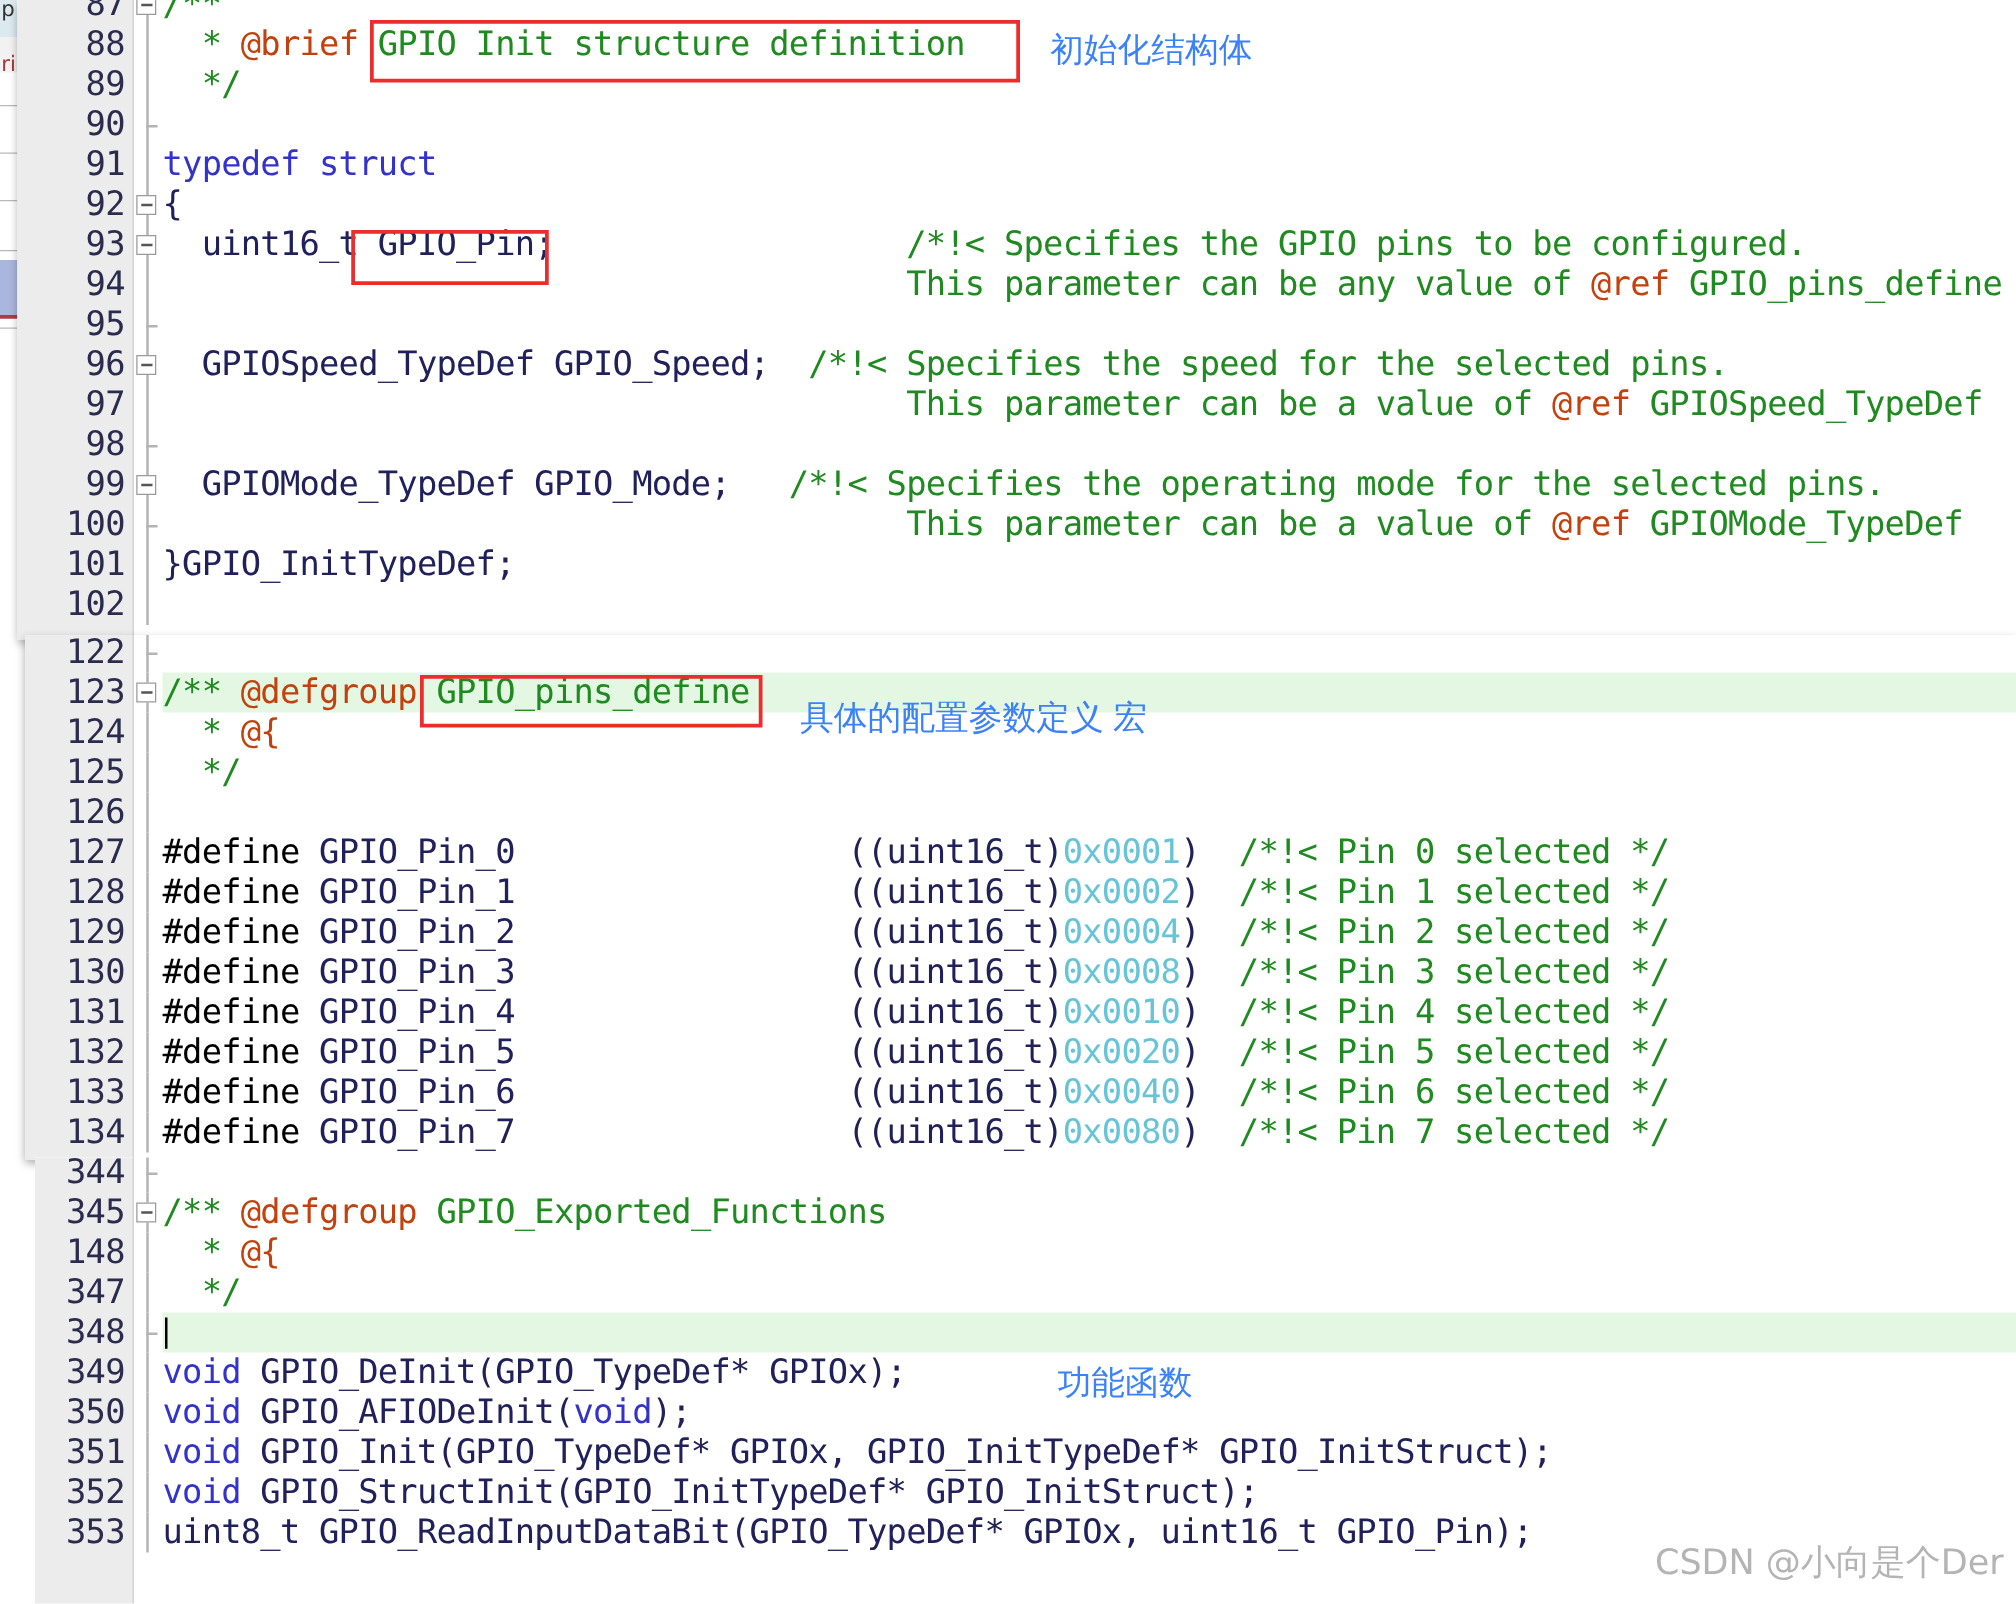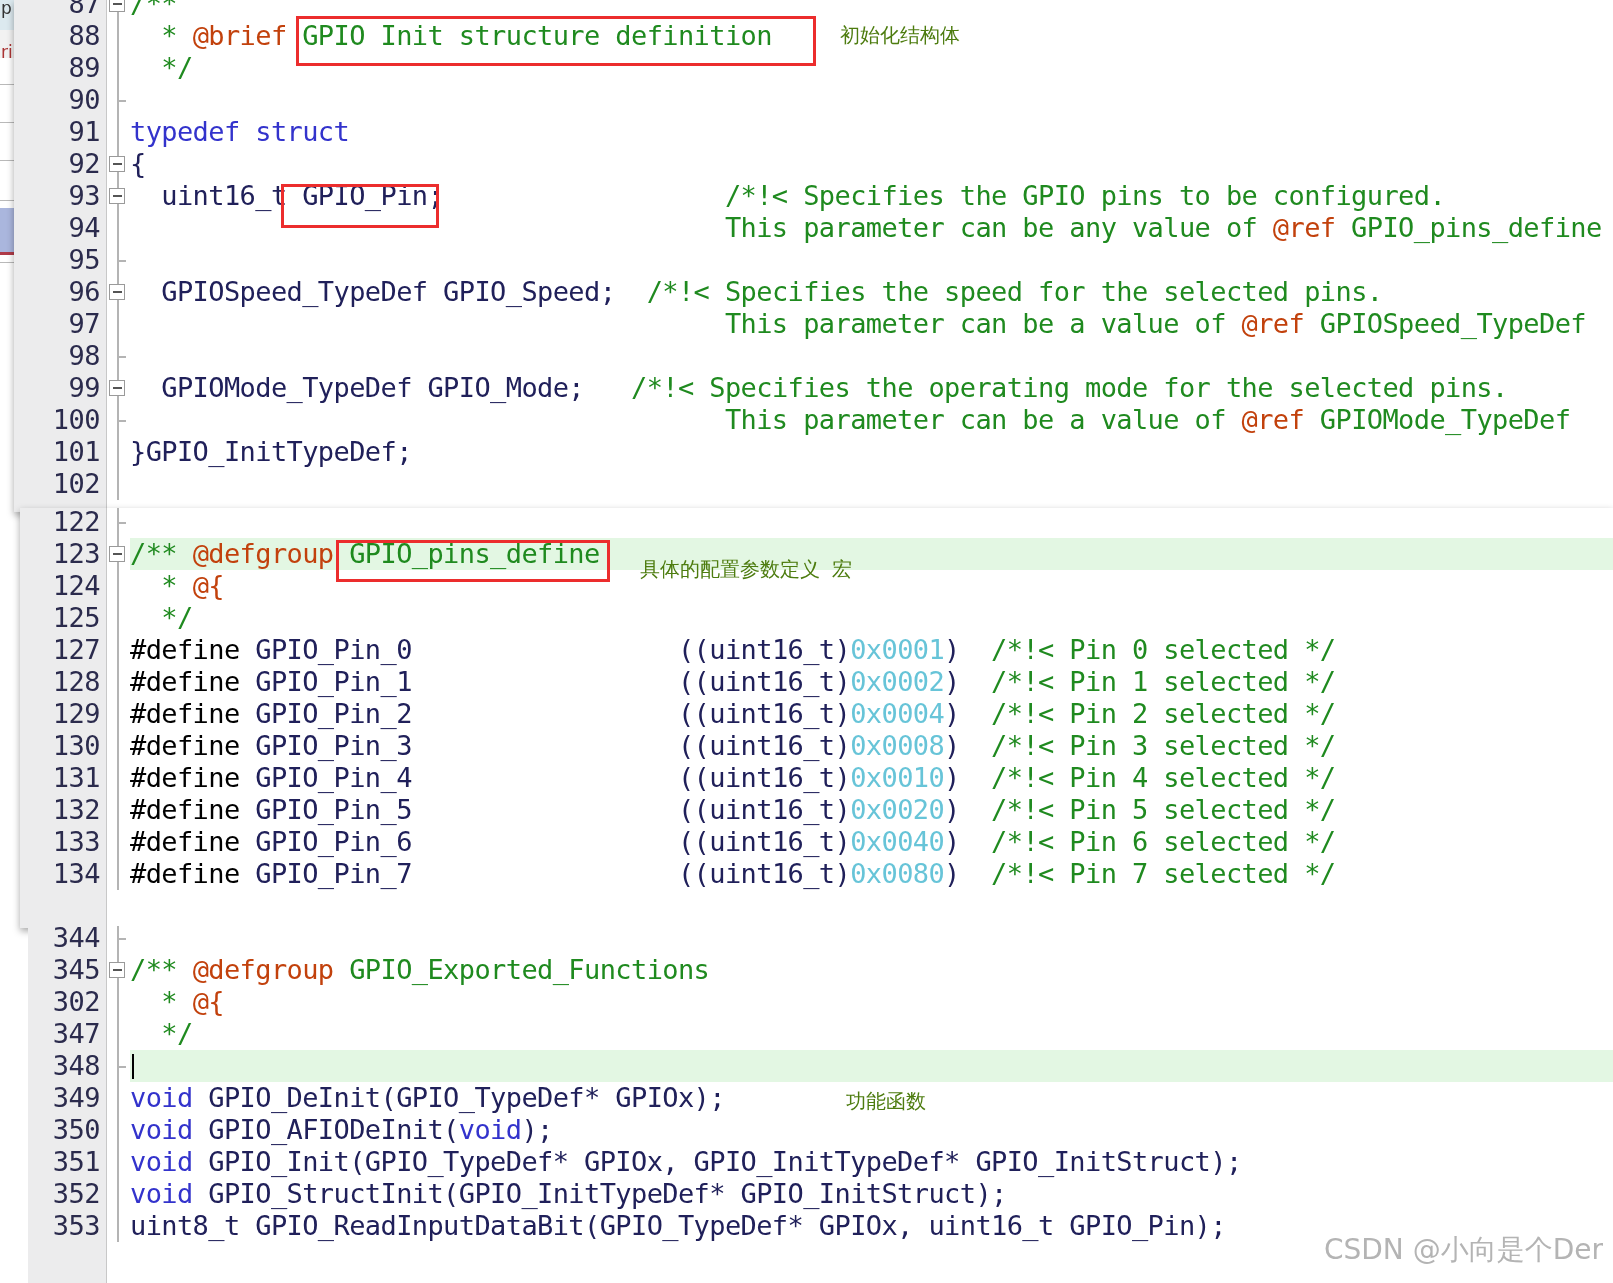--- a/index.html
+++ b/index.html
@@ -43,23 +43,23 @@
   .c-com{color:#1f8a1f;}
   .c-doc{color:#c2410c;}
   .c-kw{color:#3333cc;}
   .c-pp{color:#000000;}
   .c-id{color:#20205a;text-align:center;}
   .c-num{color:#67c4d8;}
   .c-plain{color:#20205a;}
   
   .rbox{position:absolute;border:3px solid #ec2d2d;box-sizing:border-box;pointer-events:none;}
   .cn{
-    position:absolute;color:#4d7c0f;
-    font-family:Liberation Mono, monospace;
-    font-size:20px;white-space:pre;
+    position:absolute;color:#3b82f6;
+    font-family:Liberation Sans, sans-serif;
+    font-size:27px;white-space:pre;
   }
   
   .leftstrip{position:absolute;left:0;top:0;width:14px;height:520px;background:#fff;overflow:hidden;}
   .ls-a{position:absolute;left:0;top:0;width:14px;height:30px;background:#dce9ef;}
   .ls-b{position:absolute;left:0;top:30px;width:14px;height:28px;background:#f2f2f2;}
   .ls-line{position:absolute;left:0;width:14px;height:1px;background:#b9b9b9;}
   .ls-blue{position:absolute;left:0;width:14px;background:#aab6dd;}
   .ls-red{position:absolute;left:0;width:14px;height:3px;background:#b03a48;}
   .ls-txt{position:absolute;left:1px;font-size:17px;font-family:"DejaVu Sans","Liberation Sans",sans-serif;}
   .cursor{position:absolute;width:2px;background:#000;}
@@ -109,38 +109,39 @@
 </div>
 
 <div class="pane shadow" id="pane-defines" style="left:20px;top:508px;width:1593px;height:420px;">
   <div class="gutter" style="width:86px;"></div>
   <div class="gutter-edge" style="left:86px;"></div>
   <div class="rows" style="position:absolute;left:-6px;top:-2px;right:0;">
       <div class="row"><span class="ln">122</span><span class="foldcol"><span class="foldline"></span><span class="foldtick"></span></span><span class="code"></span></div>
       <div class="row"><div class="hl"></div><span class="ln">123</span><span class="foldcol"><span class="foldline"></span><span class="foldbox"></span></span><span class="code"><span class="c-com">/** </span><span class="c-doc">@defgroup</span><span class="c-com"> GPIO_pins_define</span></span></div>
       <div class="row"><span class="ln">124</span><span class="foldcol"><span class="foldline"></span></span><span class="code"><span class="c-com">  * </span><span class="c-doc">@{</span></span></div>
       <div class="row"><span class="ln">125</span><span class="foldcol"><span class="foldline"></span></span><span class="code"><span class="c-com">  */</span></span></div>
+      <div class="row"><span class="ln">126</span><span class="foldcol"><span class="foldline"></span></span><span class="code"></span></div>
       <div class="row"><span class="ln">127</span><span class="foldcol"><span class="foldline"></span></span><span class="code"><span class="c-pp">#define</span><span class="c-id"> GPIO_Pin_0</span><span class="c-id">                 ((uint16_t)</span><span class="c-num">0x0001</span><span class="c-id">)</span><span class="c-id">  </span><span class="c-com">/*!&lt; Pin 0 selected */</span></span></div>
       <div class="row"><span class="ln">128</span><span class="foldcol"><span class="foldline"></span></span><span class="code"><span class="c-pp">#define</span><span class="c-id"> GPIO_Pin_1</span><span class="c-id">                 ((uint16_t)</span><span class="c-num">0x0002</span><span class="c-id">)</span><span class="c-id">  </span><span class="c-com">/*!&lt; Pin 1 selected */</span></span></div>
       <div class="row"><span class="ln">129</span><span class="foldcol"><span class="foldline"></span></span><span class="code"><span class="c-pp">#define</span><span class="c-id"> GPIO_Pin_2</span><span class="c-id">                 ((uint16_t)</span><span class="c-num">0x0004</span><span class="c-id">)</span><span class="c-id">  </span><span class="c-com">/*!&lt; Pin 2 selected */</span></span></div>
       <div class="row"><span class="ln">130</span><span class="foldcol"><span class="foldline"></span></span><span class="code"><span class="c-pp">#define</span><span class="c-id"> GPIO_Pin_3</span><span class="c-id">                 ((uint16_t)</span><span class="c-num">0x0008</span><span class="c-id">)</span><span class="c-id">  </span><span class="c-com">/*!&lt; Pin 3 selected */</span></span></div>
       <div class="row"><span class="ln">131</span><span class="foldcol"><span class="foldline"></span></span><span class="code"><span class="c-pp">#define</span><span class="c-id"> GPIO_Pin_4</span><span class="c-id">                 ((uint16_t)</span><span class="c-num">0x0010</span><span class="c-id">)</span><span class="c-id">  </span><span class="c-com">/*!&lt; Pin 4 selected */</span></span></div>
       <div class="row"><span class="ln">132</span><span class="foldcol"><span class="foldline"></span></span><span class="code"><span class="c-pp">#define</span><span class="c-id"> GPIO_Pin_5</span><span class="c-id">                 ((uint16_t)</span><span class="c-num">0x0020</span><span class="c-id">)</span><span class="c-id">  </span><span class="c-com">/*!&lt; Pin 5 selected */</span></span></div>
       <div class="row"><span class="ln">133</span><span class="foldcol"><span class="foldline"></span></span><span class="code"><span class="c-pp">#define</span><span class="c-id"> GPIO_Pin_6</span><span class="c-id">                 ((uint16_t)</span><span class="c-num">0x0040</span><span class="c-id">)</span><span class="c-id">  </span><span class="c-com">/*!&lt; Pin 6 selected */</span></span></div>
       <div class="row"><span class="ln">134</span><span class="foldcol"><span class="foldline"></span></span><span class="code"><span class="c-pp">#define</span><span class="c-id"> GPIO_Pin_7</span><span class="c-id">                 ((uint16_t)</span><span class="c-num">0x0080</span><span class="c-id">)</span><span class="c-id">  </span><span class="c-com">/*!&lt; Pin 7 selected */</span></span></div>
     </div>
 </div>
 
 <div class="pane" id="pane-functions" style="left:28px;top:926px;width:1585px;height:357px;">
   <div class="gutter" style="width:78px;"></div>
   <div class="gutter-edge" style="left:78px;"></div>
   <div class="rows" style="position:absolute;left:-14px;top:-4px;right:0;">
       <div class="row"><span class="ln">344</span><span class="foldcol"><span class="foldline"></span><span class="foldtick"></span></span><span class="code"></span></div>
       <div class="row"><span class="ln">345</span><span class="foldcol"><span class="foldline"></span><span class="foldbox"></span></span><span class="code"><span class="c-com">/** </span><span class="c-doc">@defgroup</span><span class="c-com"> GPIO_Exported_Functions</span></span></div>
-      <div class="row"><span class="ln">302</span><span class="foldcol"><span class="foldline"></span></span><span class="code"><span class="c-com">  * </span><span class="c-doc">@{</span></span></div>
+      <div class="row"><span class="ln">148</span><span class="foldcol"><span class="foldline"></span></span><span class="code"><span class="c-com">  * </span><span class="c-doc">@{</span></span></div>
       <div class="row"><span class="ln">347</span><span class="foldcol"><span class="foldline"></span></span><span class="code"><span class="c-com">  */</span></span></div>
       <div class="row"><div class="hl"></div><span class="ln">348</span><span class="foldcol"><span class="foldline"></span><span class="foldtick"></span></span><span class="code"></span><span class="cursor" style="left: 118px; top: 4px; height: 25px;"></span></div>
       <div class="row"><span class="ln">349</span><span class="foldcol"><span class="foldline"></span></span><span class="code"><span class="c-kw">void</span><span class="c-plain"> GPIO_DeInit(GPIO_TypeDef* GPIOx);</span></span></div>
       <div class="row"><span class="ln">350</span><span class="foldcol"><span class="foldline"></span></span><span class="code"><span class="c-kw">void</span><span class="c-plain"> GPIO_AFIODeInit(</span><span class="c-kw">void</span><span class="c-plain">);</span></span></div>
       <div class="row"><span class="ln">351</span><span class="foldcol"><span class="foldline"></span></span><span class="code"><span class="c-kw">void</span><span class="c-plain"> GPIO_Init(GPIO_TypeDef* GPIOx, GPIO_InitTypeDef* GPIO_InitStruct);</span></span></div>
       <div class="row"><span class="ln">352</span><span class="foldcol"><span class="foldline"></span></span><span class="code"><span class="c-kw">void</span><span class="c-plain"> GPIO_StructInit(GPIO_InitTypeDef* GPIO_InitStruct);</span></span></div>
       <div class="row"><span class="ln">353</span><span class="foldcol"><span class="foldline"></span></span><span class="code"><span class="c-plain">uint8_t GPIO_ReadInputDataBit(GPIO_TypeDef* GPIOx, uint16_t GPIO_Pin);</span></span></div>
     </div>
 </div>
 

